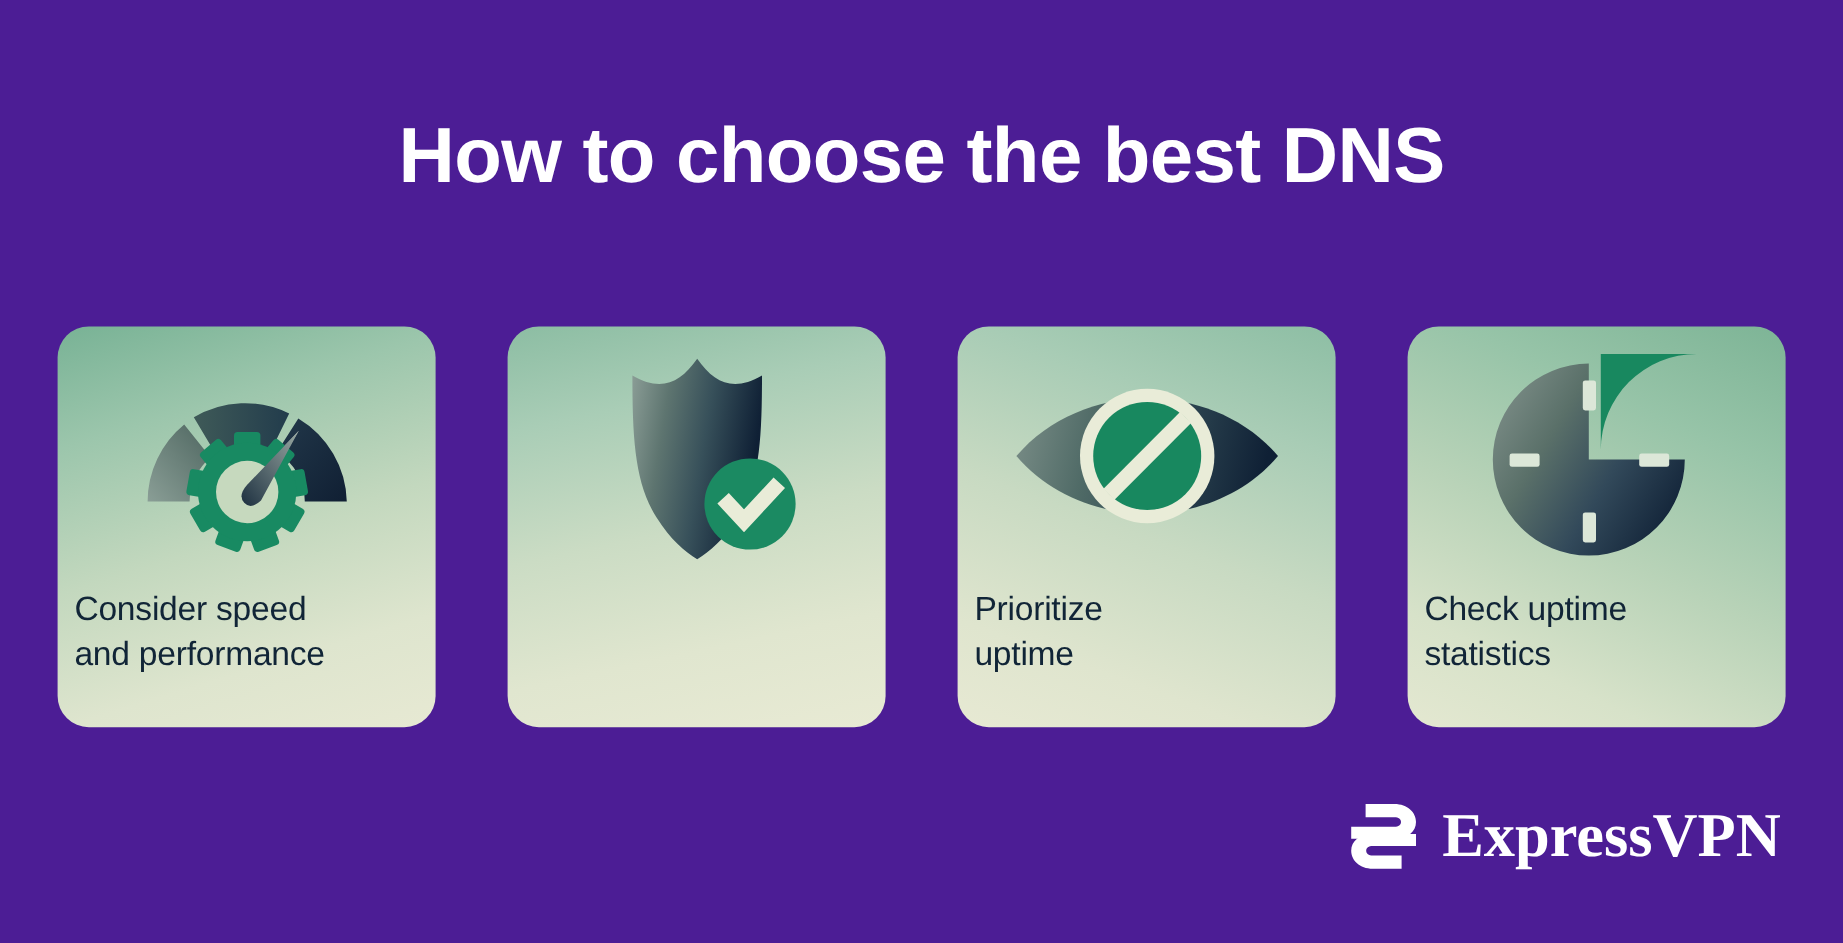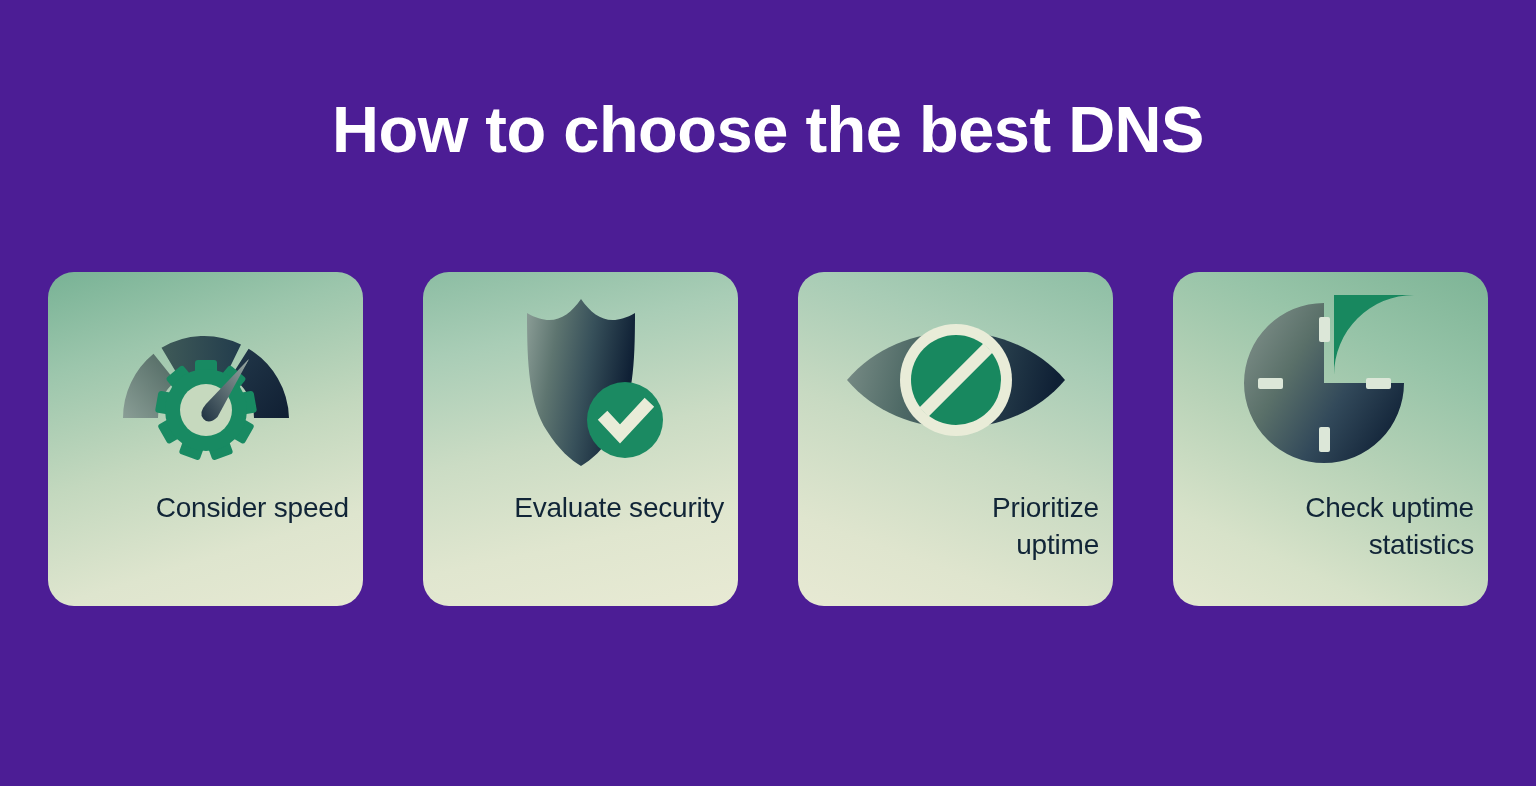--- a/index.html
+++ b/index.html
@@ -73,21 +73,21 @@
     display:flex;
     align-items:center;
     justify-content:center;
   }
 
   .card-label {
     position:absolute;
     left:14px;
     right:14px;
     top:218px;
-    text-align:right;
+    text-align:left;
     color:#112537;
     font-size:28px;
     font-weight:400;
     line-height:1.32;
     letter-spacing:-0.2px;
   }
 
   
   .card.c1 { background:linear-gradient(163deg, #78b295 0%, #9cc6ac 24%, #c3d8be 52%, #dee5ce 78%, #e7e9d3 100%); }
   .card.c2 { background:linear-gradient(168deg, #8cbda3 0%, #a9cdb6 22%, #cbdcc4 50%, #e0e6cf 76%, #e8ead4 100%); }
@@ -191,20 +191,21 @@
             </g>
           </g>
 
           <circle cx="100" cy="120" r="26" fill="#c6d9be"></circle>
 
           <path d="M 143 69 L 100 114 Q 92 123 97.5 129 Q 103 135 111.5 127 Z" fill="url(#needleGrad)"></path>
         </svg>
       </div>
       <div class="card-label">
         <span>Consider speed</span><br>
+        <span>and performance</span>
       </div>
     </div>
 
     <div class="card c2">
       <div class="card-icon">
         <svg width="200" height="190" viewBox="0 0 200 190" xmlns="http://www.w3.org/2000/svg">
           <defs>
             <linearGradient id="shieldGrad" x1="0" y1="0" x2="1" y2="0.25">
               <stop offset="0%" stop-color="#8d9f98"></stop>
               <stop offset="30%" stop-color="#5e7570"></stop>
@@ -218,23 +219,20 @@
                    C 114 34 130 42 154 28
                    C 154 80 152 118 134 146
                    C 122 165 110 175 100 181
                    C 90 175 78 165 66 146
                    C 48 118 46 80 46 28 Z" fill="url(#shieldGrad)"></path>
 
           <circle cx="144" cy="135" r="38" fill="#1b8a62"></circle>
           <path d="M 126 135 L 139 149 L 164 122" fill="none" stroke="#e9ecd8" stroke-width="13" stroke-linecap="square" stroke-linejoin="miter"></path>
         </svg>
       </div>
-      <div class="card-label">
-        <span>Evaluate security</span>
-      </div>
     </div>
 
     <div class="card c3">
       <div class="card-icon">
         <svg width="230" height="140" viewBox="0 0 230 140" xmlns="http://www.w3.org/2000/svg">
           <defs>
             <linearGradient id="eyeGrad" x1="0" y1="0" x2="1" y2="0.1">
               <stop offset="0%" stop-color="#7b8e88"></stop>
               <stop offset="32%" stop-color="#4f6a66"></stop>
               <stop offset="66%" stop-color="#2c4450"></stop>
@@ -280,14 +278,43 @@
         </svg>
       </div>
       <div class="card-label">
         <span>Check uptime</span><br>
         <span>statistics</span>
       </div>
     </div>
 
   </div>
 
+  <div class="logo">
+    <svg class="logo-mark" viewBox="0 0 62 62" xmlns="http://www.w3.org/2000/svg">
+      <g fill="#ffffff">
+
+        <path d="M 16 4
+                 L 40 4
+                 C 51 4 58 11 58 19
+                 C 58 27 51 33 40 33
+                 L 4 33
+                 L 4 23
+                 L 40 23
+                 C 43.5 23 45.5 21.4 45.5 19
+                 C 45.5 16.6 43.5 15 40 15
+                 L 16 15 Z"></path>
+
+        <path d="M 46 58
+                 L 22 58
+                 C 11 58 4 51 4 43
+                 C 4 35 11 29 22 29
+                 L 58 29
+                 L 58 39
+                 L 22 39
+                 C 18.5 39 16.5 40.6 16.5 43
+                 C 16.5 45.4 18.5 47 22 47
+                 L 46 47 Z"></path>
+      </g>
+    </svg>
+    <div class="logo-word">ExpressVPN</div>
+  </div>
 
 </div>
 
 </body></html>

